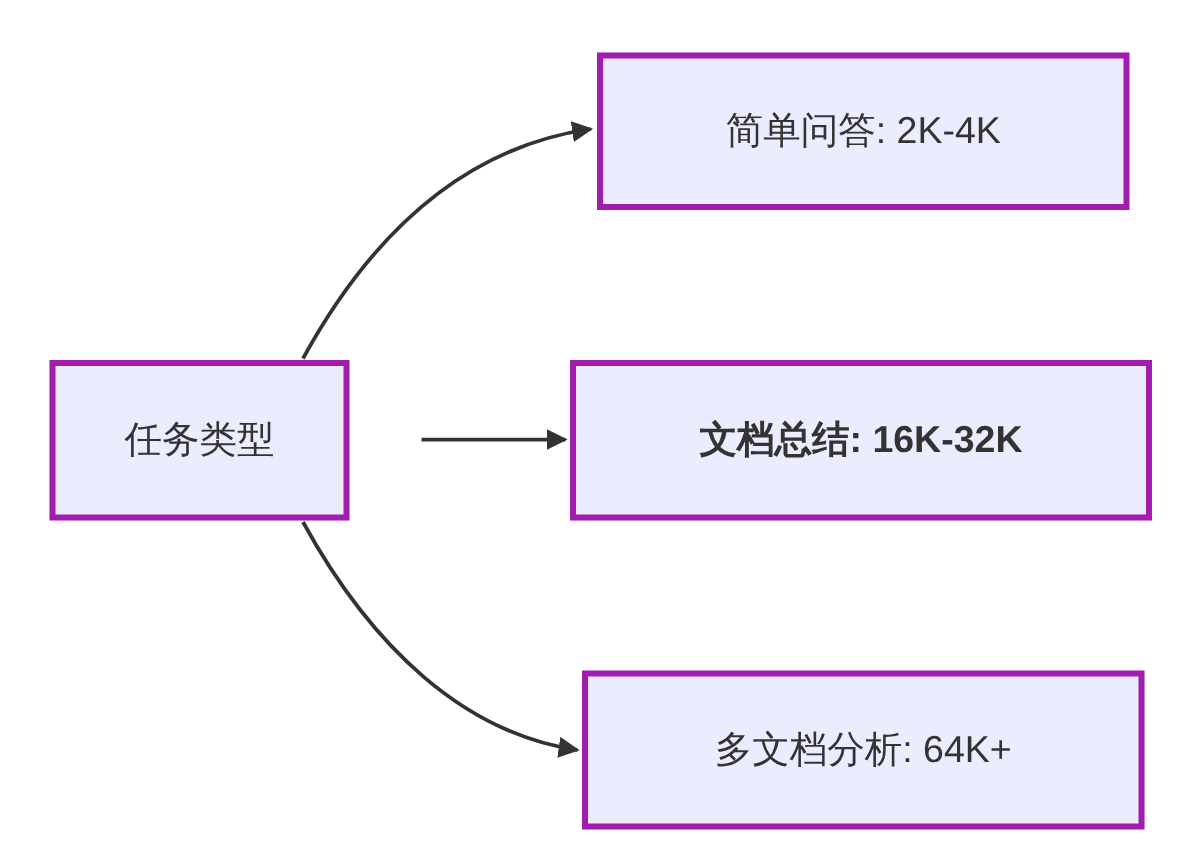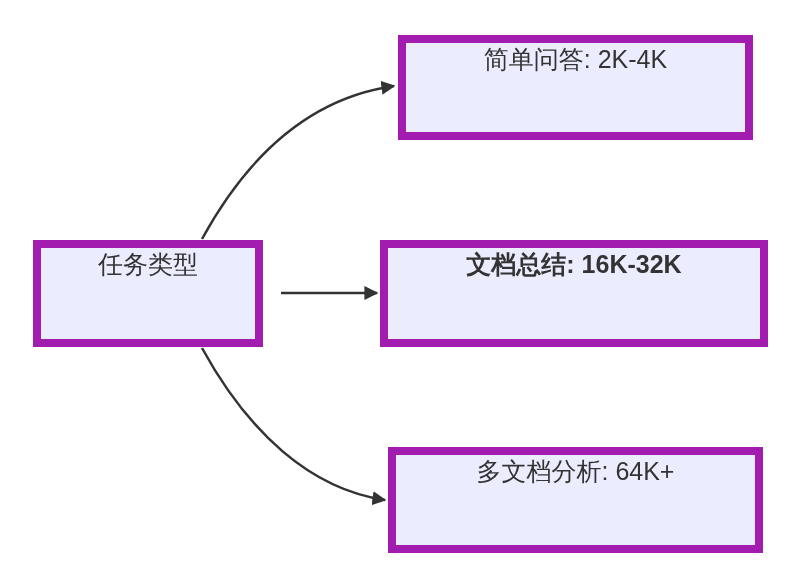--- a/index.html
+++ b/index.html
@@ -20,33 +20,33 @@
     left: 0;
     top: 0;
     width: 787px;
     height: 572px;
     pointer-events: none;
   }
   .node {
     position: absolute;
     box-sizing: border-box;
     background: #ECECFF;
-    border: 8px solid #a21caf;
+    border: 4px solid #a21caf;
     display: flex;
-    align-items: flex-start;
+    align-items: center;
     justify-content: center;
     text-align: center;
   }
   .node .label {
     color: #333333;
     font-size: 25px;
     line-height: 1.3;
     white-space: nowrap;
   }
-  #node-task-type        { left: 33px;  top: 240px; width: 230px; height: 107px; }
+  #node-task-type        { left: 33px;  top: 240px; width: 200px; height: 107px; }
   #node-simple-qa        { left: 398px; top: 35px;  width: 355px; height: 105px; }
   #node-doc-summary      { left: 380px; top: 240px; width: 388px; height: 107px; font-weight: bold; }
   #node-multi-doc        { left: 388px; top: 447px; width: 375px; height: 106px; }
   .edge-path {
     fill: none;
     stroke: #333333;
     stroke-width: 2.5px;
   }
 </style>
 </head>

